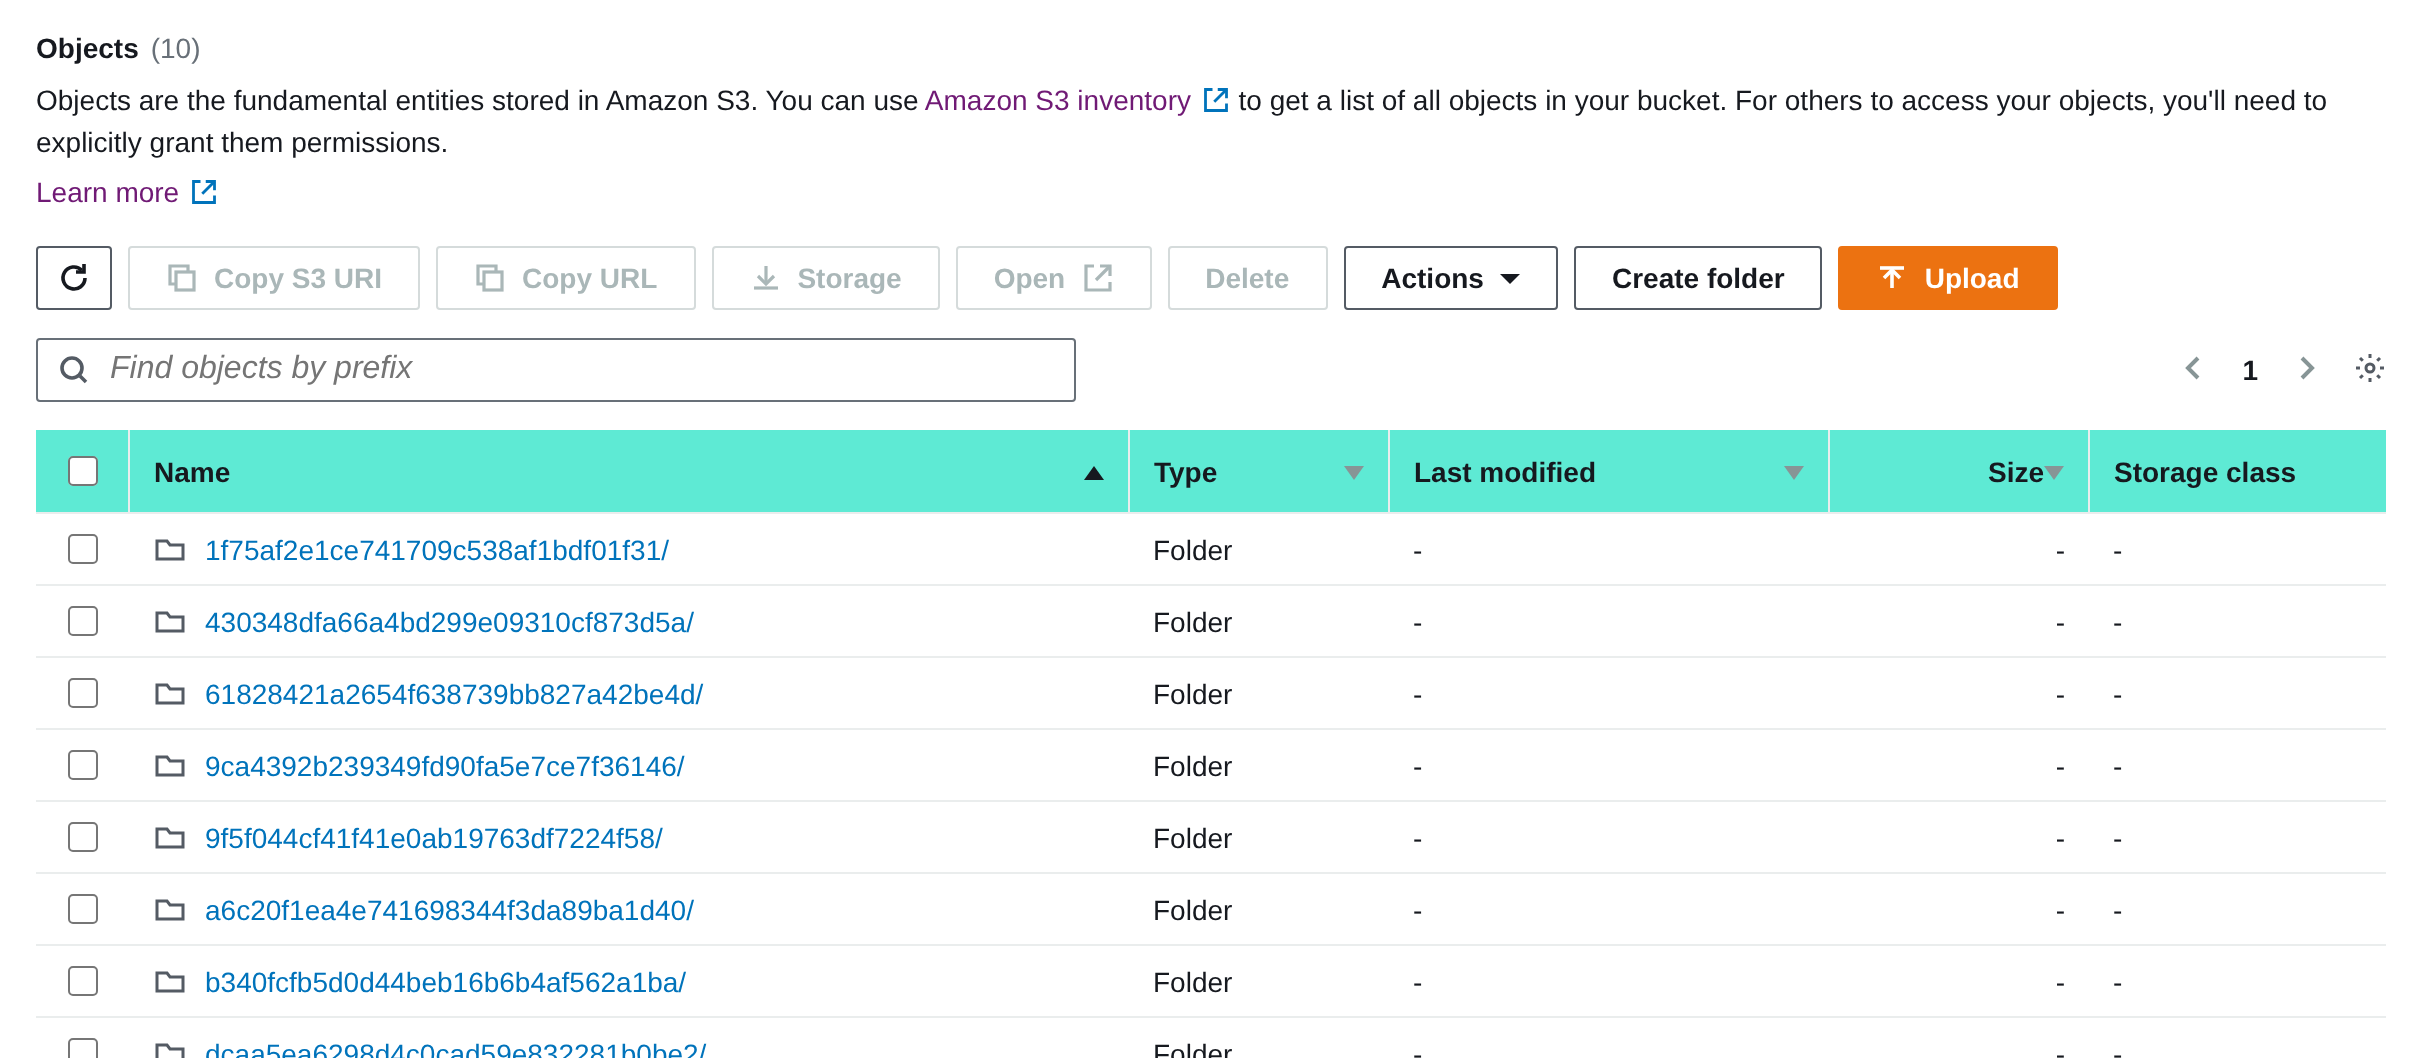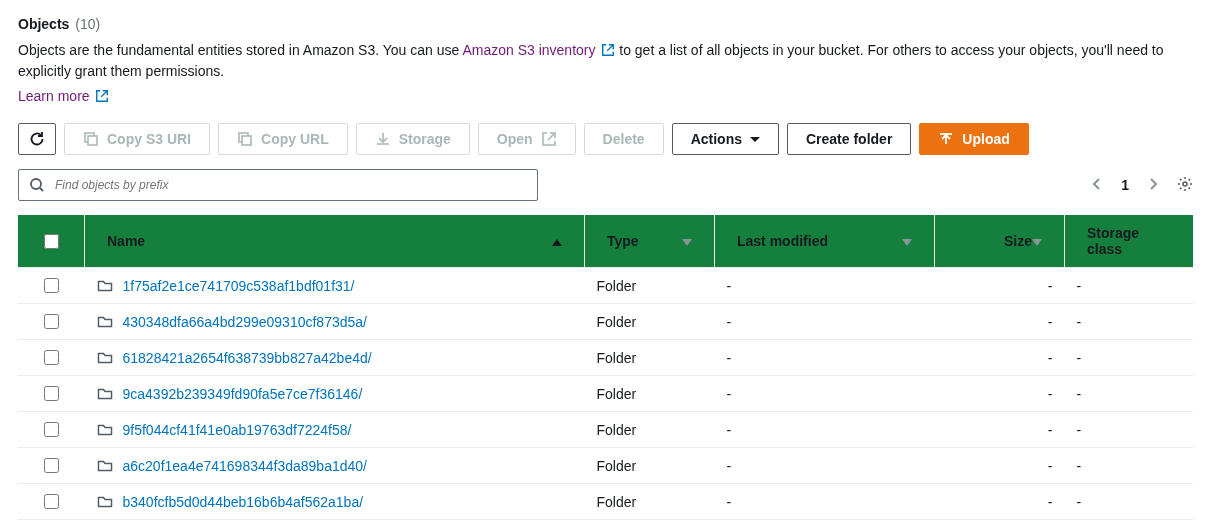--- a/index.html
+++ b/index.html
@@ -40,34 +40,34 @@
   .btn .caret { width: 0; height: 0; border-left: 5px solid transparent; border-right: 5px solid transparent; border-top: 5px solid #16191f; }
 
   .filter-row { display: flex; align-items: center; justify-content: space-between; margin-top: 14px; }
   .search-wrap {
     display: flex; align-items: center; gap: 8px;
     border: 1px solid #687078; border-radius: 2px;
     height: 32px; padding: 0 10px; width: 520px;
   }
   .search-wrap svg { width: 16px; height: 16px; color: #545b64; }
   .search-wrap input {
-    border: none; outline: none; flex: 1; font-size: 12px;
+    border: none; outline: none; flex: 1; font-size: 16px;
     font-style: italic; color: #687078; background: transparent;
   }
   .pager { display: flex; align-items: center; gap: 16px; }
   .pager .pg-btn { color: #879596; cursor: default; }
   .pager .pg-num { font-weight: 700; }
   .pager svg { width: 16px; height: 16px; }
   .gear { color: #545b64; }
 
   table { border-collapse: collapse; width: 100%; margin-top: 14px; }
   thead th {
     text-align: left; font-weight: 700; font-size: 14px;
-    padding: 10px 22px; border-bottom: 1px solid #eaeded;
-    background: #15803d; position: relative;
+    padding: 10px 12px; border-bottom: 1px solid #eaeded;
+    background: #5eead4; position: relative;
   }
   thead th .sort { float: right; color: #545b64; }
   thead th.sep { border-left: 1px solid #eaeded; }
   tbody td {
     padding: 7px 12px; border-bottom: 1px solid #eaeded;
     font-size: 14px; vertical-align: middle;
   }
   .chk { width: 40px; text-align: center; }
   .chk input { width: 15px; height: 15px; }
   .name-cell { display: flex; align-items: flex-start; gap: 10px; }

